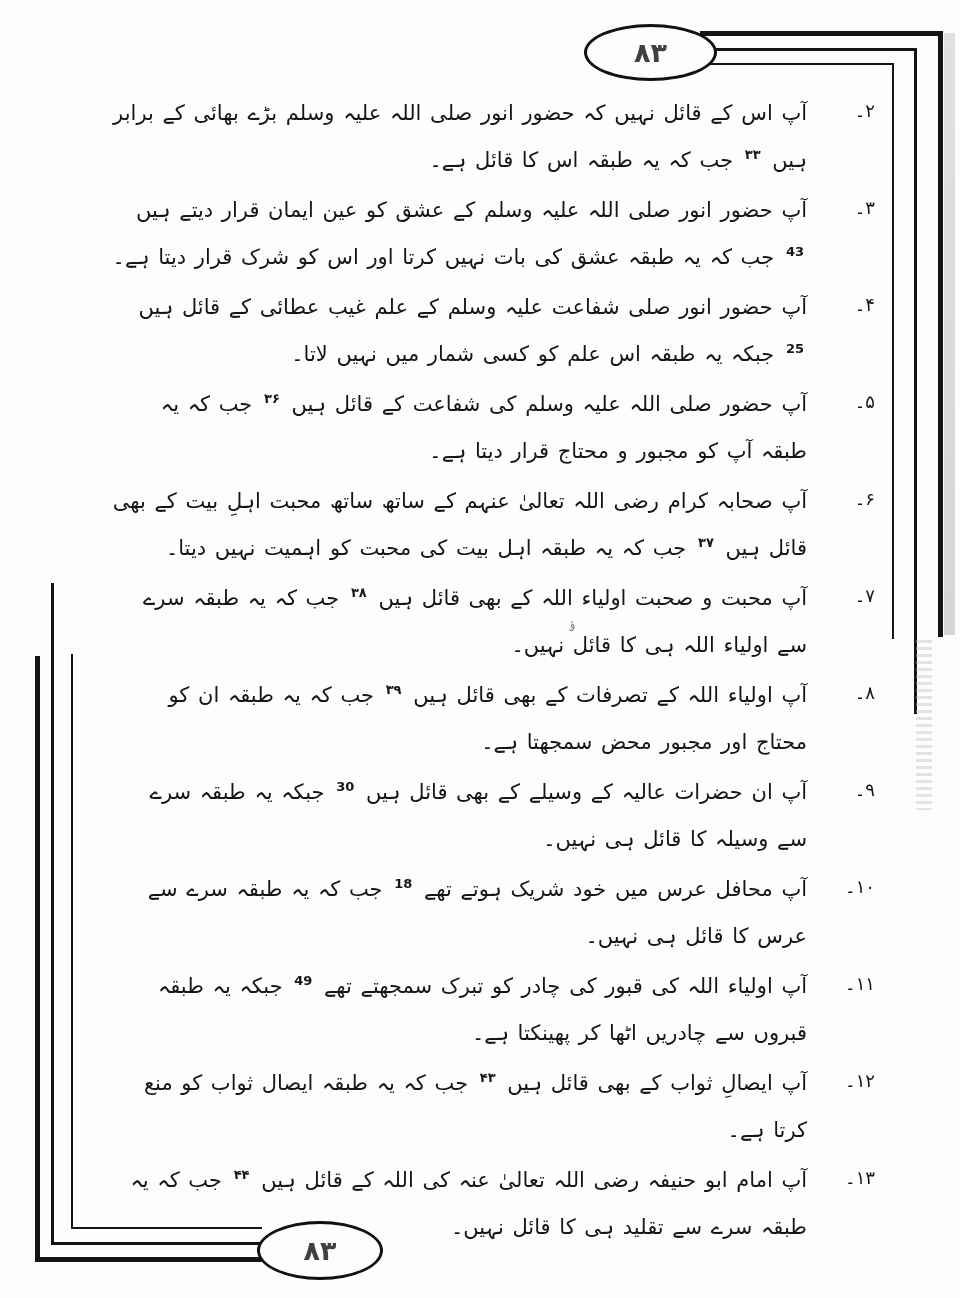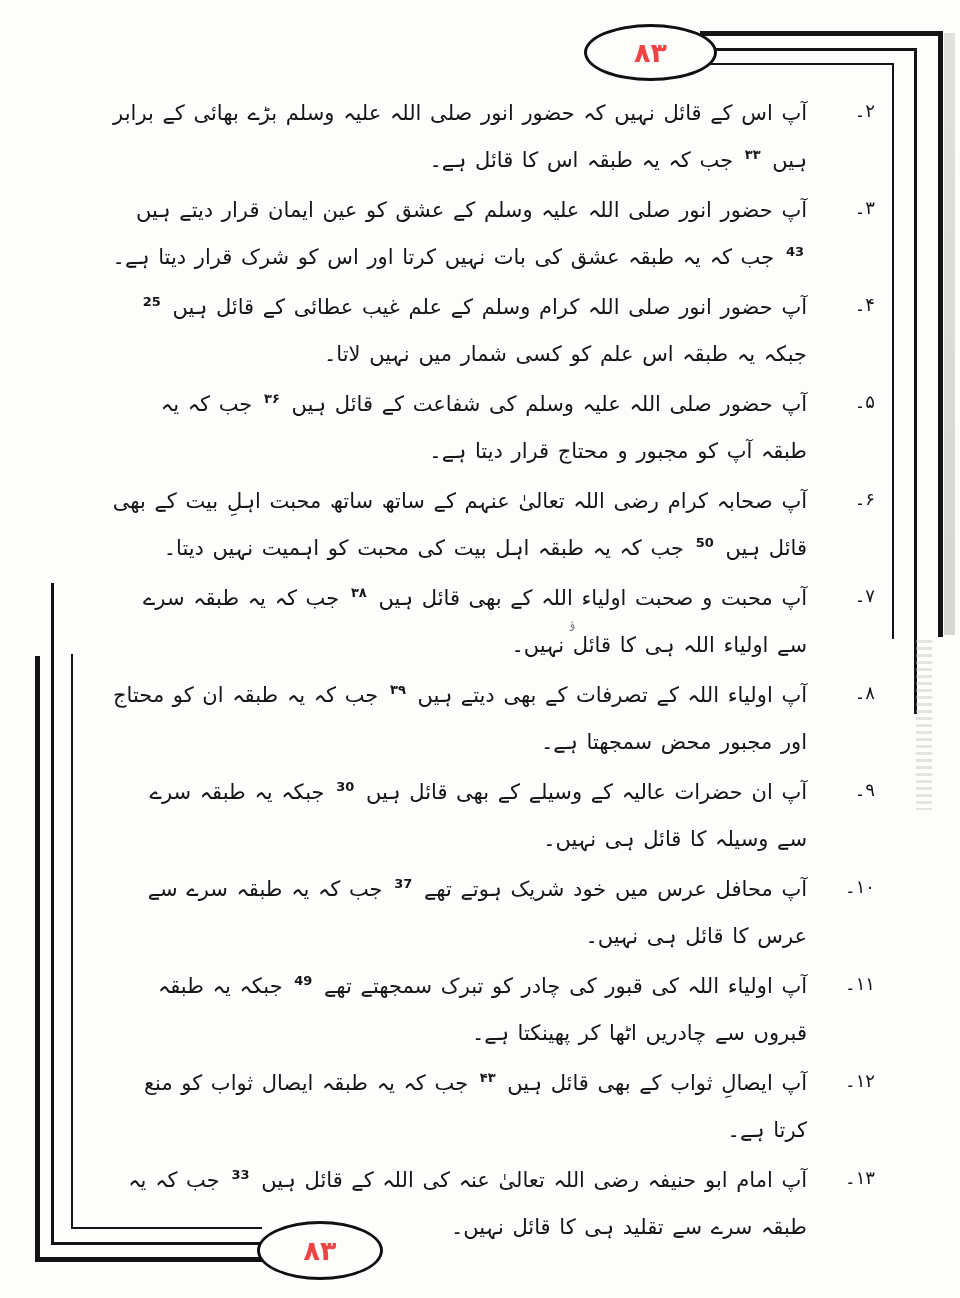--- a/index.html
+++ b/index.html
@@ -32,21 +32,21 @@
     left:916px; top:640px; width:16px; height:170px;
     background:repeating-linear-gradient(to bottom,#bdbdb9 0 3px, transparent 3px 7px);
     opacity:.4;
   }
   
   .oval {
     position:absolute; z-index:6;
     border:3px solid #111; border-radius:50%;
     background:#fdfdfc;
     display:flex; align-items:center; justify-content:center;
-    font-size:27px; font-weight:bold; color:#ef4444;
+    font-size:27px; font-weight:bold; color:#404040;
   }
   .oval-top    { left:584px; top:24px;   width:127px; height:51px; }
   .oval-bottom { left:257px; top:1221px; width:120px; height:53px; }
   
   .content {
     position:absolute;
     top:90px; right:85px; left:92px;
     direction:rtl;
     text-align:right;
   }
@@ -108,53 +108,53 @@
       <div class="item">
         <span class="num">۲۔</span>
         <span class="txt"><span>آپ اس کے قائل نہیں کہ حضور انور صلی اللہ علیہ وسلم بڑے بھائی کے برابر ہیں </span><sup>۳۳</sup><span> جب کہ یہ طبقہ اس کا قائل ہے۔</span></span>
       </div>
       <div class="item">
         <span class="num">۳۔</span>
         <span class="txt"><span>آپ حضور انور صلی اللہ علیہ وسلم کے عشق کو عین ایمان قرار دیتے ہیں </span><sup>43</sup><span> جب کہ یہ طبقہ عشق کی بات نہیں کرتا اور اس کو شرک قرار دیتا ہے۔</span></span>
       </div>
       <div class="item">
         <span class="num">۴۔</span>
-        <span class="txt"><span>آپ حضور انور صلی اللہ کرام وسلم کے علم غیب عطائی کے قائل ہیں </span><sup>25</sup><span> جبکہ یہ طبقہ اس علم کو کسی شمار میں نہیں لاتا۔</span></span>
+        <span class="txt"><span>آپ حضور انور صلی شفاعت علیہ وسلم کے علم غیب عطائی کے قائل ہیں </span><sup>25</sup><span> جبکہ یہ طبقہ اس علم کو کسی شمار میں نہیں لاتا۔</span></span>
       </div>
       <div class="item">
         <span class="num">۵۔</span>
         <span class="txt"><span>آپ حضور صلی اللہ علیہ وسلم کی شفاعت کے قائل ہیں </span><sup>۳۶</sup><span> جب کہ یہ طبقہ آپ کو مجبور و محتاج قرار دیتا ہے۔</span></span>
       </div>
       <div class="item">
         <span class="num">۶۔</span>
-        <span class="txt"><span>آپ صحابہ کرام رضی اللہ تعالیٰ عنہم کے ساتھ ساتھ محبت اہلِ بیت کے بھی قائل ہیں </span><sup>50</sup><span> جب کہ یہ طبقہ اہل بیت کی محبت کو اہمیت نہیں دیتا۔</span></span>
+        <span class="txt"><span>آپ صحابہ کرام رضی اللہ تعالیٰ عنہم کے ساتھ ساتھ محبت اہلِ بیت کے بھی قائل ہیں </span><sup>۳۷</sup><span> جب کہ یہ طبقہ اہل بیت کی محبت کو اہمیت نہیں دیتا۔</span></span>
       </div>
       <div class="item">
         <span class="num">۷۔</span>
         <span class="txt"><span>آپ محبت و صحبت اولیاء اللہ کے بھی قائل ہیں </span><sup>۳۸</sup><span> جب کہ یہ طبقہ سرے سے اولیاء اللہ ہی کا قائل نہیں۔</span></span>
       </div>
       <div class="item">
         <span class="num">۸۔</span>
-        <span class="txt"><span>آپ اولیاء اللہ کے تصرفات کے بھی دیتے ہیں </span><sup>۳۹</sup><span> جب کہ یہ طبقہ ان کو محتاج اور مجبور محض سمجھتا ہے۔</span></span>
+        <span class="txt"><span>آپ اولیاء اللہ کے تصرفات کے بھی قائل ہیں </span><sup>۳۹</sup><span> جب کہ یہ طبقہ ان کو محتاج اور مجبور محض سمجھتا ہے۔</span></span>
       </div>
       <div class="item">
         <span class="num">۹۔</span>
         <span class="txt"><span>آپ ان حضرات عالیہ کے وسیلے کے بھی قائل ہیں </span><sup>30</sup><span> جبکہ یہ طبقہ سرے سے وسیلہ کا قائل ہی نہیں۔</span></span>
       </div>
       <div class="item">
         <span class="num">۱۰۔</span>
-        <span class="txt"><span>آپ محافل عرس میں خود شریک ہوتے تھے </span><sup>37</sup><span> جب کہ یہ طبقہ سرے سے عرس کا قائل ہی نہیں۔</span></span>
+        <span class="txt"><span>آپ محافل عرس میں خود شریک ہوتے تھے </span><sup>18</sup><span> جب کہ یہ طبقہ سرے سے عرس کا قائل ہی نہیں۔</span></span>
       </div>
       <div class="item">
         <span class="num">۱۱۔</span>
         <span class="txt"><span>آپ اولیاء اللہ کی قبور کی چادر کو تبرک سمجھتے تھے </span><sup>49</sup><span> جبکہ یہ طبقہ قبروں سے چادریں اٹھا کر پھینکتا ہے۔</span></span>
       </div>
       <div class="item">
         <span class="num">۱۲۔</span>
         <span class="txt"><span>آپ ایصالِ ثواب کے بھی قائل ہیں </span><sup>۴۳</sup><span> جب کہ یہ طبقہ ایصال ثواب کو منع کرتا ہے۔</span></span>
       </div>
       <div class="item">
         <span class="num">۱۳۔</span>
-        <span class="txt"><span>آپ امام ابو حنیفہ رضی اللہ تعالیٰ عنہ کی اللہ کے قائل ہیں </span><sup>33</sup><span> جب کہ یہ طبقہ سرے سے تقلید ہی کا قائل نہیں۔</span></span>
+        <span class="txt"><span>آپ امام ابو حنیفہ رضی اللہ تعالیٰ عنہ کی اللہ کے قائل ہیں </span><sup>۴۴</sup><span> جب کہ یہ طبقہ سرے سے تقلید ہی کا قائل نہیں۔</span></span>
       </div>
     </div>
 
 </div>
 
 </body></html>

